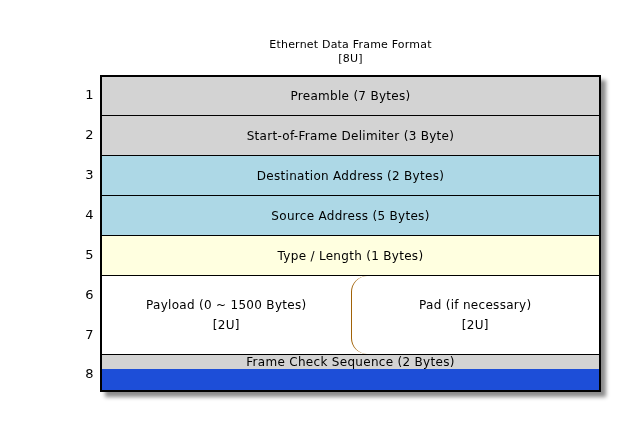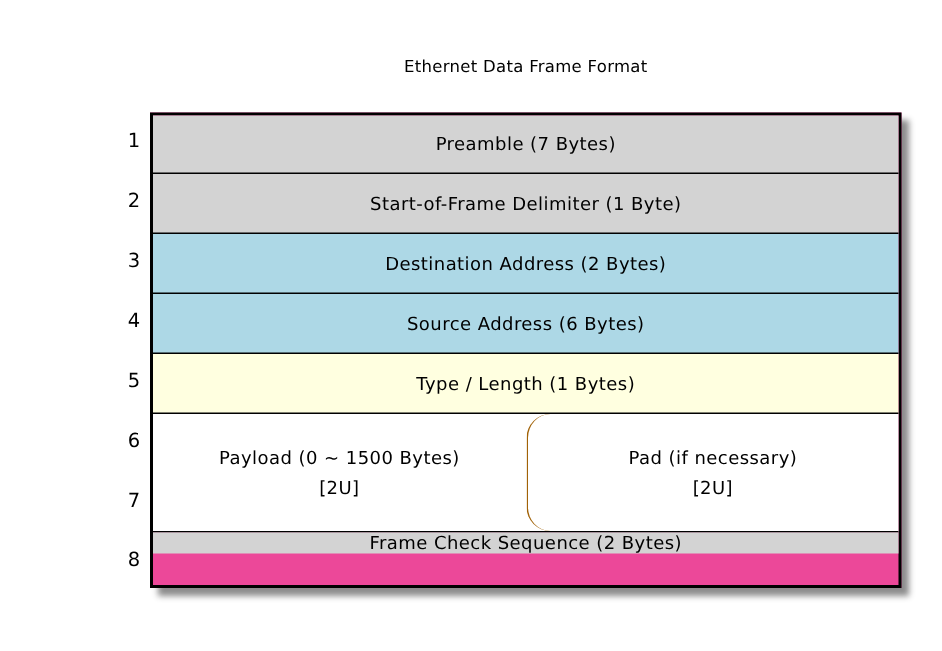--- a/index.html
+++ b/index.html
@@ -33,21 +33,21 @@
     letter-spacing: 0.5px;
   }
 
   .frame {
     position: absolute;
     left: 64px; top: 75px; width: 501px; height: 317px;
     border: 2px solid #000000;
     box-sizing: border-box;
     box-shadow: 5px 5px 4px 0 rgba(0,0,0,0.45);
     display: flex; flex-direction: column;
-    background: #ec4899;
+    background: #1d4ed8;
   }
   .frame .row {
     box-sizing: border-box;
     display: flex; align-items: center; justify-content: center;
     text-align: center;
     font-size: 12px;
     letter-spacing: 0.3px;
     border-bottom: 1px solid #000000;
     flex: none;
   }
@@ -71,45 +71,46 @@
 
   .gutter .h-half { height: 40px; }
 </style>
 </head>
 <body>
 
 <div class="canvas">
 
   <div class="title-block">
     <div>Ethernet Data Frame Format</div>
+    <div>[8U]</div>
   </div>
 
   <div class="gutter">
     <div class="num h39">1</div>
     <div class="num h40">2</div>
     <div class="num h40">3</div>
     <div class="num h40">4</div>
     <div class="num h40">5</div>
     <div class="num h-half">6</div>
     <div class="num h-half">7</div>
     <div class="num grow">8</div>
   </div>
 
   <div class="frame">
     <div class="row h39" style="background-color: rgb(211, 211, 211);">
       <span>Preamble (7 Bytes)</span>
     </div>
     <div class="row h40" style="background-color: rgb(211, 211, 211);">
-      <span>Start-of-Frame Delimiter (1 Byte)</span>
+      <span>Start-of-Frame Delimiter (3 Byte)</span>
     </div>
     <div class="row h40" style="background-color: rgb(173, 216, 230);">
       <span>Destination Address (2 Bytes)</span>
     </div>
     <div class="row h40" style="background-color: rgb(173, 216, 230);">
-      <span>Source Address (6 Bytes)</span>
+      <span>Source Address (5 Bytes)</span>
     </div>
     <div class="row h40" style="background-color: rgb(255, 255, 224);">
       <span>Type / Length (1 Bytes)</span>
     </div>
     <div class="row h79 split-row" style="background-color: rgb(255, 255, 255);">
       <div class="cell">
         <div>Payload (0 ~ 1500 Bytes)</div>
         <div>[2U]</div>
       </div>
       <div class="cell">

